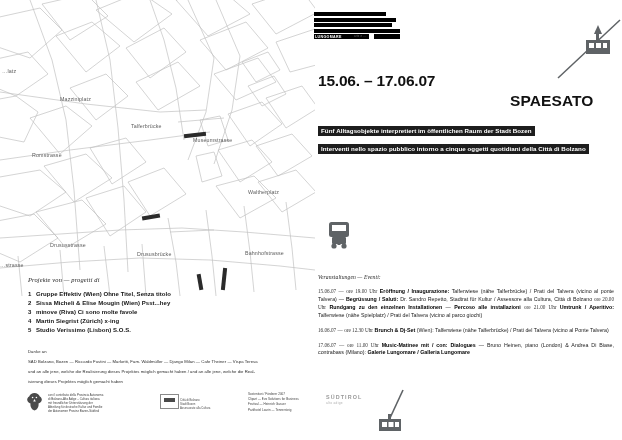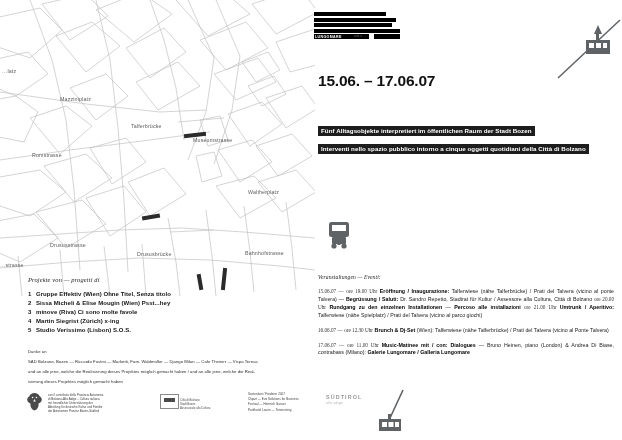--- a/index.html
+++ b/index.html
@@ -215,20 +215,21 @@
       <rect x="33" y="25" width="5" height="5" fill="#ffffff"></rect>
       <rect x="40" y="25" width="5" height="5" fill="#ffffff"></rect>
       <rect x="47" y="25" width="4" height="5" fill="#ffffff"></rect>
     </svg>
   </div>
 
   <div class="headline">
     <div class="row">
       <span class="dates">15.06. – 17.06.07</span>
     </div>
+    <span class="title-it">SPAESATO</span>
   </div>
 
   <div class="subbars">
     <div><span class="subbar">Fünf Alltagsobjekte interpretiert im öffentlichen Raum der Stadt Bozen</span></div>
     <div><span class="subbar">Interventi nello spazio pubblico intorno a cinque oggetti quotidiani della Città di Bolzano</span></div>
   </div>
 
   <div class="curator">kuratiert von — a cura di Angelika Burtscher, Daniele Lupo, Heimo Prümster, Antonella Polza</div>
 
   <div class="train-icon">

